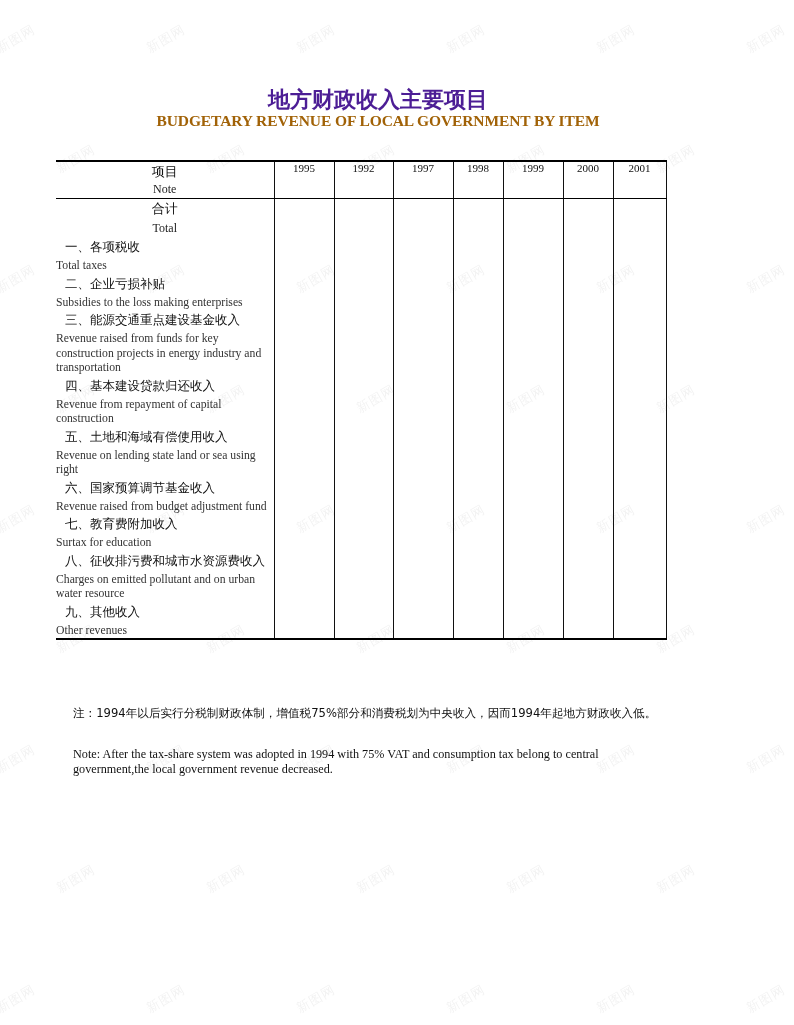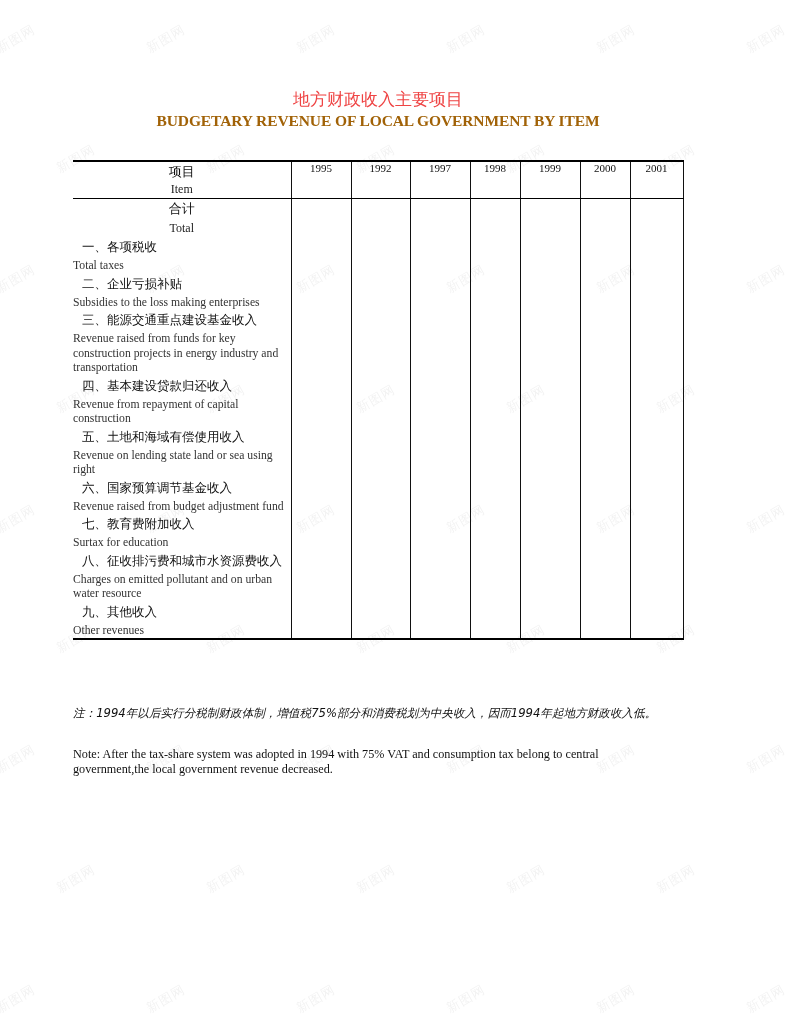--- a/index.html
+++ b/index.html
@@ -44,24 +44,24 @@
 
   .titles {
     position: absolute;
     left: 73px;
     top: 88px;
     width: 610px;
     text-align: center;
   }
   .title-cn {
     font-family: "DejaVu Sans", sans-serif;
-    font-size: 17px;
+    font-size: 22px;
     line-height: 23px;
-    font-weight: normal;
-    color: #ef4444;
+    font-weight: bold;
+    color: #4c1d95;
   }
   .title-en {
     font-family: "Liberation Serif", "DejaVu Serif", serif;
     font-size: 15.5px;
     font-weight: bold;
     line-height: 20px;
     letter-spacing: -0.1px;
     color: #a16207;
   }
 
@@ -84,21 +84,21 @@
     right: 0; top: -1px;
     font-family: "DejaVu Sans Mono", "Liberation Mono", monospace;
     font-size: 15px;
     letter-spacing: 0.5px;
     color: #111;
   }
 
   
   table.grid {
     position: absolute;
-    left: 73px;
+    left: 56px;
     top: 160px;
     width: 610px;
     border-collapse: collapse;
     table-layout: fixed;
   }
   table.grid td {
     padding: 0;
     vertical-align: top;
     border-left: 1px solid #111;
     font-size: 11px;
@@ -181,21 +181,20 @@
   
   .note-cn {
     position: absolute;
     left: 73px;
     top: 705px;
     width: 616px;
     font-family: "DejaVu Sans", sans-serif;
     font-size: 11.6px;
     line-height: 16px;
     color: #111;
-    font-style: italic;
   }
   .note-en {
     position: absolute;
     left: 73px;
     top: 747px;
     width: 600px;
     font-family: "Liberation Serif", "DejaVu Serif", serif;
     font-size: 12.2px;
     line-height: 15px;
     color: #111;
@@ -273,21 +272,21 @@
         <col style="width:60px">
       <col style="width:50px">
         <col style="width:60px">
         <col style="width:50px">
       <col style="width:53px">
     </colgroup>
     <tbody id="table-body">
         <tr class="toprule headrow">
           <td class="itemcell hdr-item">
             <div class="cn">项目</div>
-            <div class="en">Item</div>
+            <div class="en">Note</div>
           </td>
           <td class="yr">1995</td>
           <td class="yr">1992</td>
           <td class="yr">1997</td>
           <td class="yr">1998</td>
           <td class="yr">1999</td>
           <td class="yr">2000</td>
           <td class="yr lastcol">2001</td>
         </tr>
         <tr>

